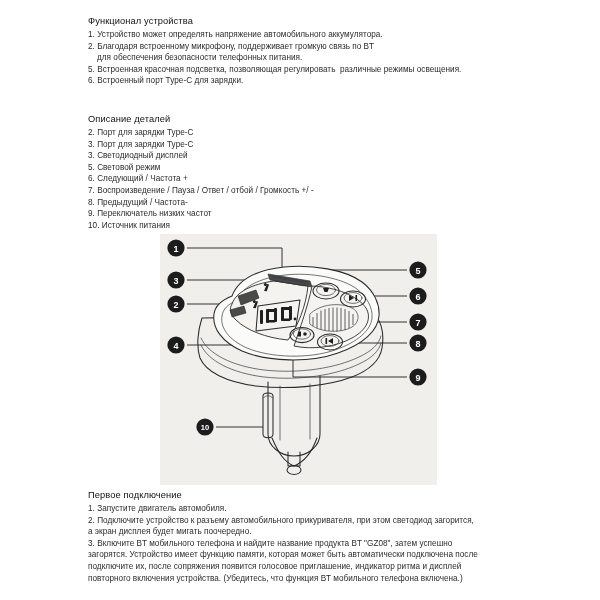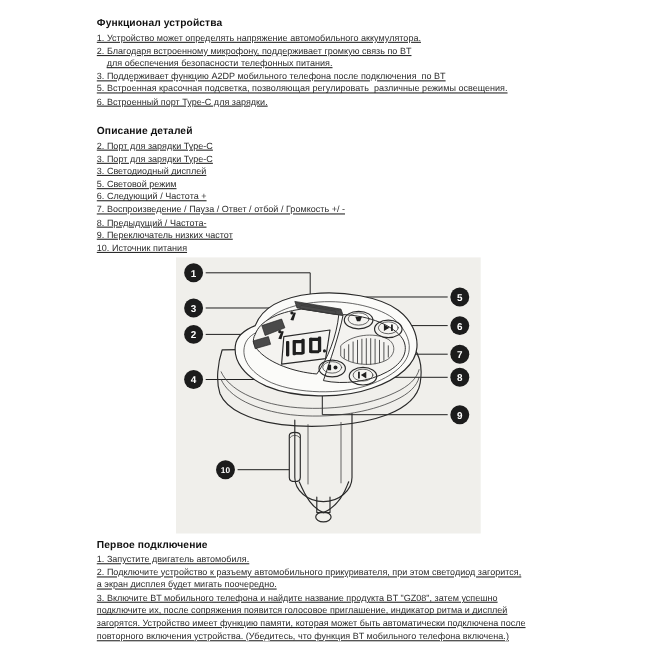--- a/index.html
+++ b/index.html
@@ -20,35 +20,34 @@
     left: 0; top: 0;
     width: 600px;
     height: 600px;
   }
   .section {
     position: absolute;
     left: 88px;
     width: 424px;
   }
   .sec-heading {
-    font-weight: bold;
+    font-weight: normal;
     font-size: 9.3px;
     line-height: 13px;
     letter-spacing: 0.1px;
     color: #111;
     margin: 0 0 1px 0;
   }
   .line {
     font-size: 8.2px;
     line-height: 11.6px;
     color: #2b2b2b;
     white-space: pre;
     margin: 0;
     letter-spacing: 0.02px;
-    text-decoration: underline;
   }
   .line.indent {
     padding-left: 9px;
   }
 
   
   #sec-features { top: 15px; }
   #sec-parts    { top: 113px; }
   #sec-first    { top: 489px; }
 
@@ -126,21 +125,20 @@
 </head>
 <body>
 
 <div class="page">
 
   <div class="section" id="sec-features">
     <div class="sec-heading">Функционал устройства</div>
     <div class="line">1. Устройство может определять напряжение автомобильного аккумулятора.</div>
     <div class="line">2. Благодаря встроенному микрофону, поддерживает громкую связь по BT</div>
     <div class="line indent">для обеспечения безопасности телефонных питания.</div>
-    <div class="line">3. Поддерживает функцию A2DP мобильного телефона после подключения  по BT</div>
     <div class="line">5. Встроенная красочная подсветка, позволяющая регулировать  различные режимы освещения.</div>
     <div class="line">6. Встроенный порт Type-C для зарядки.</div>
   </div>
 
   <div class="section" id="sec-parts">
     <div class="sec-heading">Описание деталей</div>
     <div class="line">2. Порт для зарядки Type-C</div>
     <div class="line">3. Порт для зарядки Type-C</div>
     <div class="line">3. Светодиодный дисплей</div>
     <div class="line">5. Световой режим</div>
@@ -351,18 +349,18 @@
       </g>
     </svg>
   </div>
 
   <div class="section" id="sec-first">
     <div class="sec-heading">Первое подключение</div>
     <div class="line">1. Запустите двигатель автомобиля.</div>
     <div class="line">2. Подключите устройство к разъему автомобильного прикуривателя, при этом светодиод загорится,</div>
     <div class="line">а экран дисплея будет мигать поочередно.</div>
     <div class="line">3. Включите BT мобильного телефона и найдите название продукта BT "GZ08", затем успешно</div>
+    <div class="line">загорятся. Устройство имеет функцию памяти, которая может быть автоматически подключена после</div>
     <div class="line">подключите их, после сопряжения появится голосовое приглашение, индикатор ритма и дисплей</div>
-    <div class="line">загорятся. Устройство имеет функцию памяти, которая может быть автоматически подключена после</div>
     <div class="line">повторного включения устройства. (Убедитесь, что функция BT мобильного телефона включена.)</div>
   </div>
 
 </div>
 
 </body></html>

